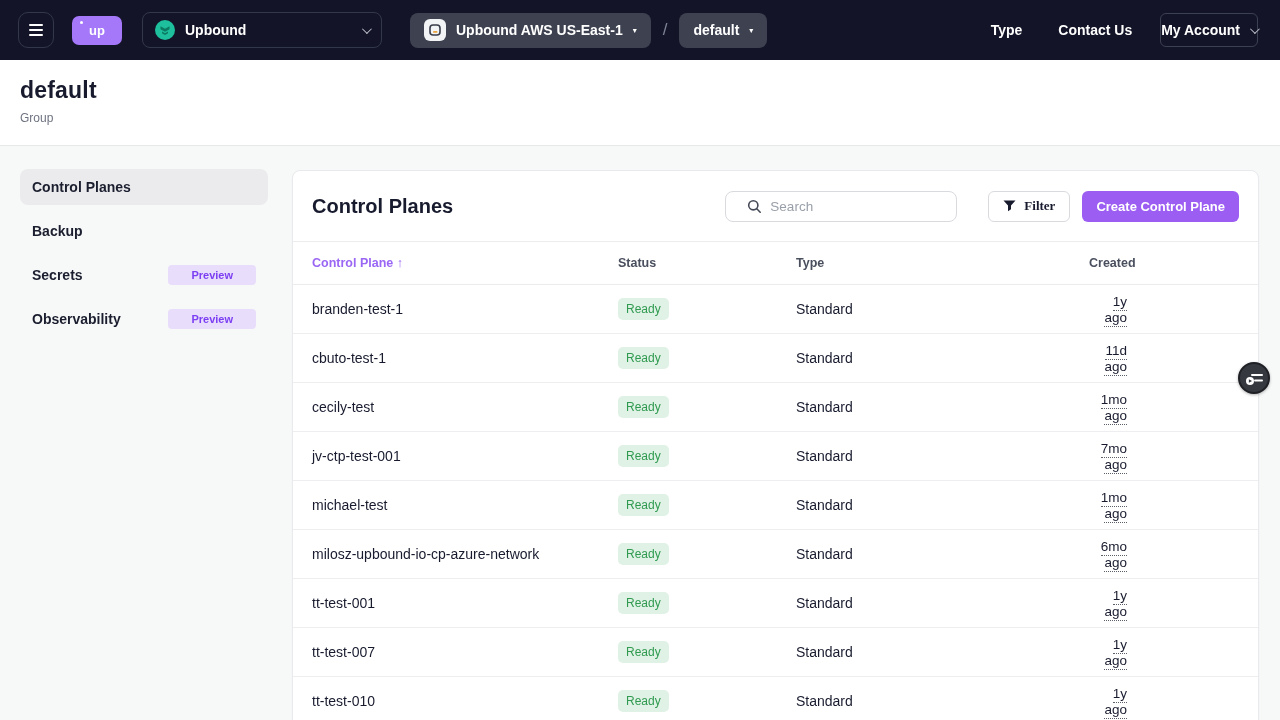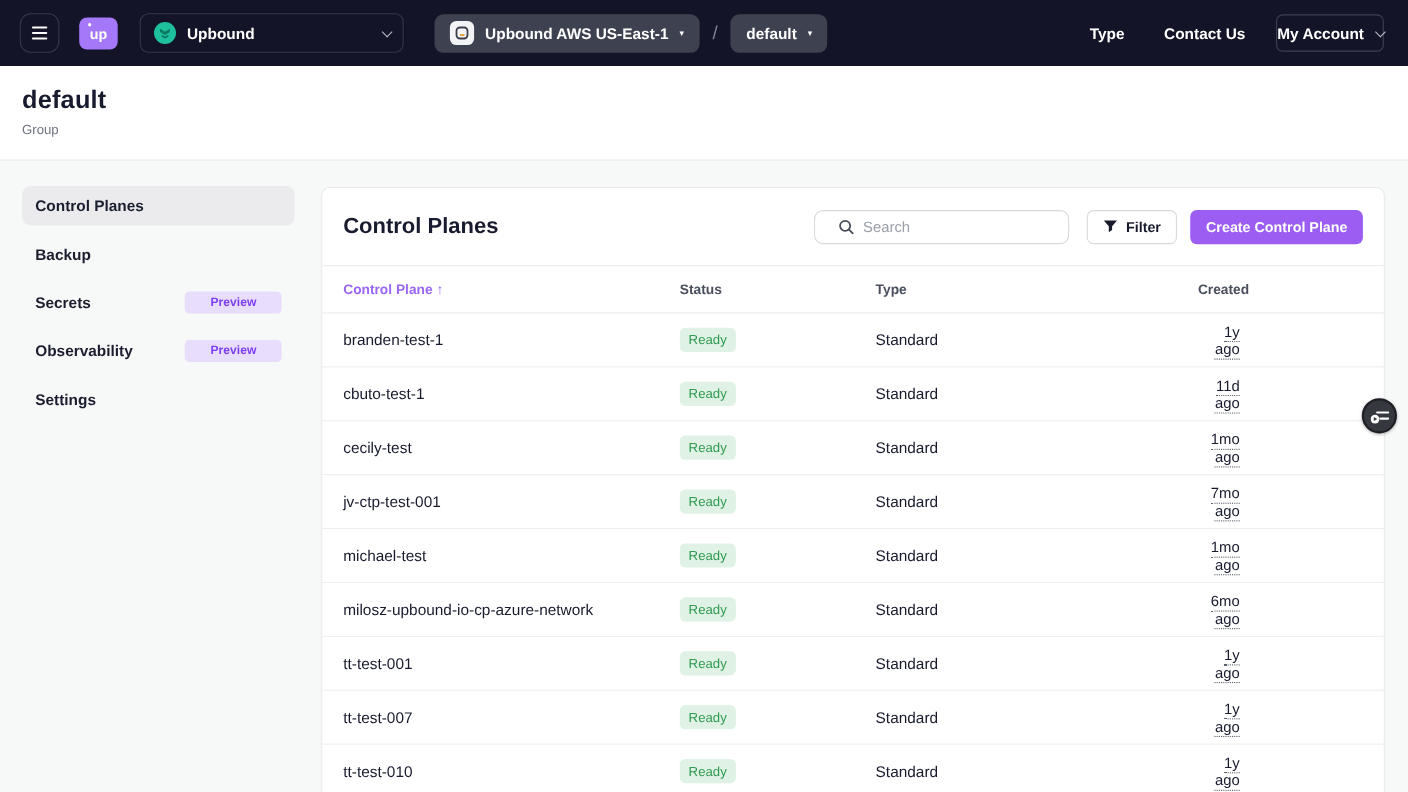--- a/index.html
+++ b/index.html
@@ -14,21 +14,21 @@
     position:absolute; top:0; left:0; width:1280px; height:60px;
     background:#131427; display:flex; align-items:center;
   }
   .hamburger {
     width:36px; height:36px; margin-left:18px; border:1.5px solid #33374c;
     border-radius:10px; display:flex; flex-direction:column; gap:3px;
     align-items:center; justify-content:center; cursor:pointer; flex:none;
   }
   .hamburger i { width:14px; height:2px; background:#fff; border-radius:1px; }
   .up-logo {
-    width:35px; height:29px; margin-left:18px; background:#a478f8;
+    width:50px; height:29px; margin-left:18px; background:#a478f8;
     border-radius:7px; display:flex; align-items:center; justify-content:center;
     color:#fff; font-weight:bold; font-size:13px; position:relative; flex:none; cursor:pointer;
   }
   .up-logo .dot { position:absolute; top:5px; left:8px; width:3px; height:3px; border-radius:50%; background:#fff; }
   .org-select {
     margin-left:20px; width:240px; height:36px; border:1px solid #33374c;
     border-radius:8px; display:flex; align-items:center; padding:0 12px;
     color:#fff; font-weight:bold; font-size:14px; cursor:pointer; flex:none;
   }
   .org-select .org-label { margin-left:10px; }
@@ -92,23 +92,23 @@
     width:232px; height:31px; border:1px solid #d8dade; border-radius:8px;
     display:flex; align-items:center; padding:0 21px; gap:8px; background:#fff;
   }
   .search-box svg { flex:none; }
   .search-box input {
     border:none; outline:none; width:100%; font-size:13.5px;
     font-family:inherit; color:#1b1e2e; background:transparent;
   }
   .search-box input::placeholder { color:#9aa0a9; }
   .filter-btn {
-    margin-left:16px; height:31px; border:1px solid #d8dade; border-radius:6px;
+    margin-left:31px; height:31px; border:1px solid #d8dade; border-radius:6px;
     background:#fff; display:flex; align-items:center; gap:8px; padding:0 14px;
-    font-size:13px; font-weight:bold; color:#181b2e; cursor:pointer; font-family:Liberation Sans, sans-serif;
+    font-size:13px; font-weight:bold; color:#181b2e; cursor:pointer; font-family:Liberation Serif, serif;
   }
   .create-btn {
     margin-left:12px; height:31px; background:#9c5ef2; border:none; border-radius:6px;
     color:#fff; font-size:13px; font-weight:bold; padding:0 14px; cursor:pointer; font-family:inherit;
   }
 
   
   .tgrid { display:grid; grid-template-columns:306px 178px 293px 1fr; align-items:center; padding:0 19px; }
   .thead {
     height:44px; border-top:1px solid #ebecee; border-bottom:1px solid #ebecee;
@@ -193,24 +193,20 @@
     <span>Backup</span>
 
   </div>
   <div class="side-item">
     <span>Secrets</span>
     <span class="preview-badge">Preview</span>
   </div>
   <div class="side-item">
     <span>Observability</span>
     <span class="preview-badge">Preview</span>
-  </div>
-  <div class="side-item">
-    <span>Settings</span>
-
   </div>
 </div>
 
 <div class="card">
   <div class="card-header">
     <span class="card-title">Control Planes</span>
     <span class="card-spacer"></span>
     <div class="search-box">
       <svg width="15" height="15" viewBox="0 0 15 15">
         <circle cx="6.3" cy="6.3" r="4.6" fill="none" stroke="#454a57" stroke-width="1.6"></circle>

